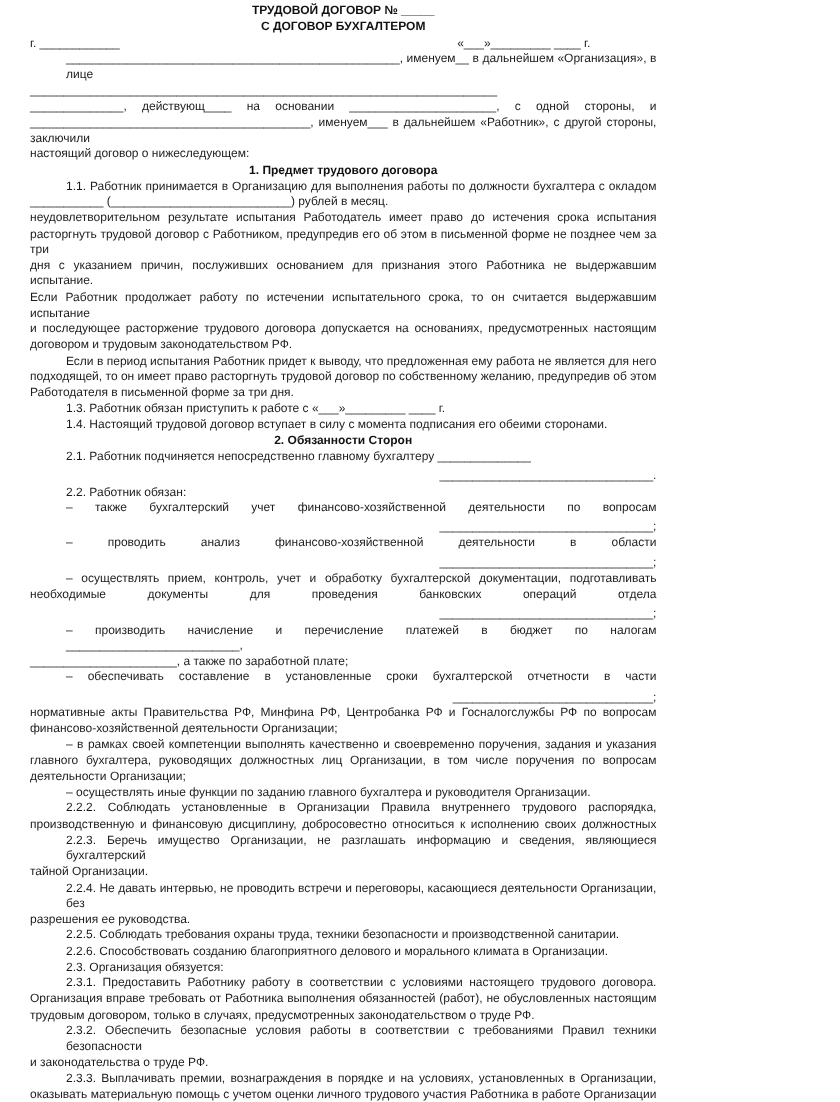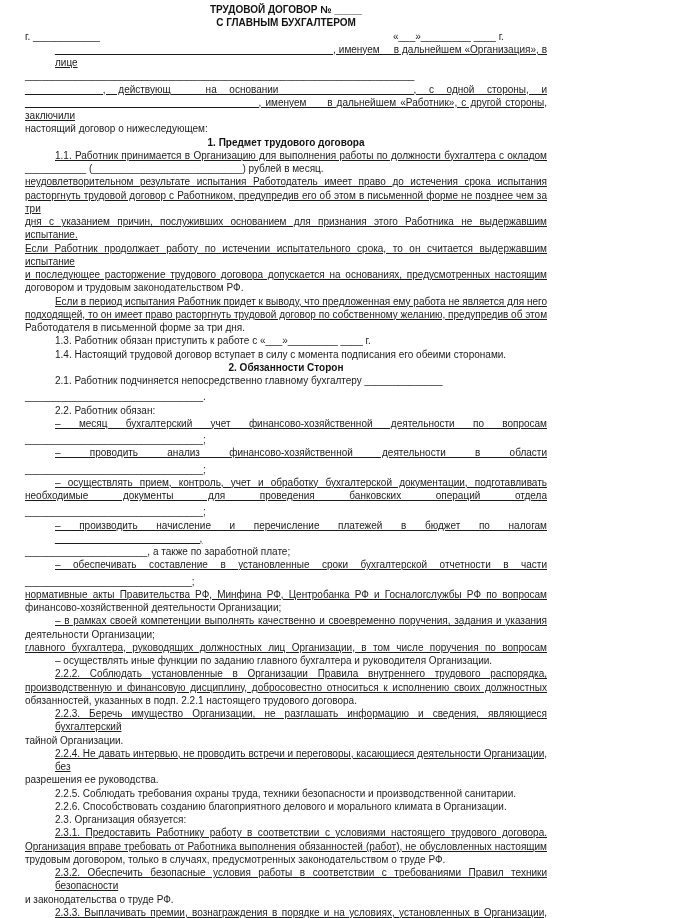--- a/index.html
+++ b/index.html
@@ -25,43 +25,43 @@
     white-space: normal;
   }
   .h {
     text-align: center;
     font-weight: bold;
     color: #111111;
   }
   .j {
     text-align: justify;
     text-align-last: justify;
-    text-decoration: underline;
   }
   .ind {
     padding-left: 30px;
   }
   .gap {
     margin-top: 3px;
+    text-align: right;
   }
   .date {
     position: relative;
   }
   .date-right {
     position: absolute;
-    left: 368px;
+    left: 356px;
     top: 0;
   }
 </style>
 </head>
 <body>
 
 <div class="page" style="background: rgb(255, 255, 255); color: rgb(28, 28, 28);">
     <div class="ln h">ТРУДОВОЙ ДОГОВОР № _____</div>
-    <div class="ln h">С ГЛАВНЫМ БУХГАЛТЕРОМ</div>
+    <div class="ln h">С ДОГОВОР БУХГАЛТЕРОМ</div>
     <div class="ln date"><span>г. ____________</span><span class="date-right">«___»_________ ____ г.</span></div>
     <div class="ln j ind">__________________________________________________, именуем__ в дальнейшем «Организация», в лице</div>
     <div class="ln">______________________________________________________________________</div>
     <div class="ln j">______________, действующ____ на основании ______________________, с одной стороны, и</div>
     <div class="ln j">__________________________________________, именуем___ в дальнейшем «Работник», с другой стороны, заключили</div>
     <div class="ln">настоящий договор о нижеследующем:</div>
     <div class="ln h">1. Предмет трудового договора</div>
     <div class="ln j ind">1.1. Работник принимается в Организацию для выполнения работы по должности бухгалтера с окладом</div>
     <div class="ln">___________ (___________________________) рублей в месяц.</div>
     <div class="ln j">неудовлетворительном результате испытания Работодатель имеет право до истечения срока испытания</div>
@@ -72,40 +72,39 @@
     <div class="ln">договором и трудовым законодательством РФ.</div>
     <div class="ln j ind">Если в период испытания Работник придет к выводу, что предложенная ему работа не является для него</div>
     <div class="ln j">подходящей, то он имеет право расторгнуть трудовой договор по собственному желанию, предупредив об этом</div>
     <div class="ln">Работодателя в письменной форме за три дня.</div>
     <div class="ln ind">1.3. Работник обязан приступить к работе с «___»_________ ____ г.</div>
     <div class="ln ind">1.4. Настоящий трудовой договор вступает в силу с момента подписания его обеими сторонами.</div>
     <div class="ln h">2. Обязанности Сторон</div>
     <div class="ln ind">2.1. Работник подчиняется непосредственно главному бухгалтеру ______________</div>
     <div class="ln gap">________________________________.</div>
     <div class="ln ind">2.2. Работник обязан:</div>
-    <div class="ln j ind">– месяц бухгалтерский учет финансово-хозяйственной деятельности по вопросам</div>
+    <div class="ln j ind">– также бухгалтерский учет финансово-хозяйственной деятельности по вопросам</div>
     <div class="ln gap">________________________________;</div>
     <div class="ln j ind">– проводить анализ финансово-хозяйственной деятельности в области</div>
     <div class="ln gap">________________________________;</div>
     <div class="ln j ind">– осуществлять прием, контроль, учет и обработку бухгалтерской документации, подготавливать</div>
     <div class="ln j">необходимые документы для проведения банковских операций отдела</div>
     <div class="ln gap">________________________________;</div>
     <div class="ln j ind">– производить начисление и перечисление платежей в бюджет по налогам __________________________,</div>
     <div class="ln">______________________, а также по заработной плате;</div>
     <div class="ln j ind">– обеспечивать составление в установленные сроки бухгалтерской отчетности в части</div>
     <div class="ln gap">______________________________;</div>
     <div class="ln j">нормативные акты Правительства РФ, Минфина РФ, Центробанка РФ и Госналогслужбы РФ по вопросам</div>
     <div class="ln">финансово-хозяйственной деятельности Организации;</div>
     <div class="ln j ind">– в рамках своей компетенции выполнять качественно и своевременно поручения, задания и указания</div>
+    <div class="ln j">главного бухгалтера, руководящих должностных лиц Организации, в том числе поручения по вопросам</div>
     <div class="ln">деятельности Организации;</div>
-    <div class="ln j">главного бухгалтера, руководящих должностных лиц Организации, в том числе поручения по вопросам</div>
     <div class="ln ind">– осуществлять иные функции по заданию главного бухгалтера и руководителя Организации.</div>
     <div class="ln j ind">2.2.2. Соблюдать установленные в Организации Правила внутреннего трудового распорядка,</div>
     <div class="ln j">производственную и финансовую дисциплину, добросовестно относиться к исполнению своих должностных</div>
-    <div class="ln">обязанностей, указанных в подп. 2.2.1 настоящего трудового договора.</div>
     <div class="ln j ind">2.2.3. Беречь имущество Организации, не разглашать информацию и сведения, являющиеся бухгалтерский</div>
     <div class="ln">тайной Организации.</div>
     <div class="ln j ind">2.2.4. Не давать интервью, не проводить встречи и переговоры, касающиеся деятельности Организации, без</div>
     <div class="ln">разрешения ее руководства.</div>
     <div class="ln ind">2.2.5. Соблюдать требования охраны труда, техники безопасности и производственной санитарии.</div>
     <div class="ln ind">2.2.6. Способствовать созданию благоприятного делового и морального климата в Организации.</div>
     <div class="ln ind">2.3. Организация обязуется:</div>
     <div class="ln j ind">2.3.1. Предоставить Работнику работу в соответствии с условиями настоящего трудового договора.</div>
     <div class="ln j">Организация вправе требовать от Работника выполнения обязанностей (работ), не обусловленных настоящим</div>
     <div class="ln">трудовым договором, только в случаях, предусмотренных законодательством о труде РФ.</div>

